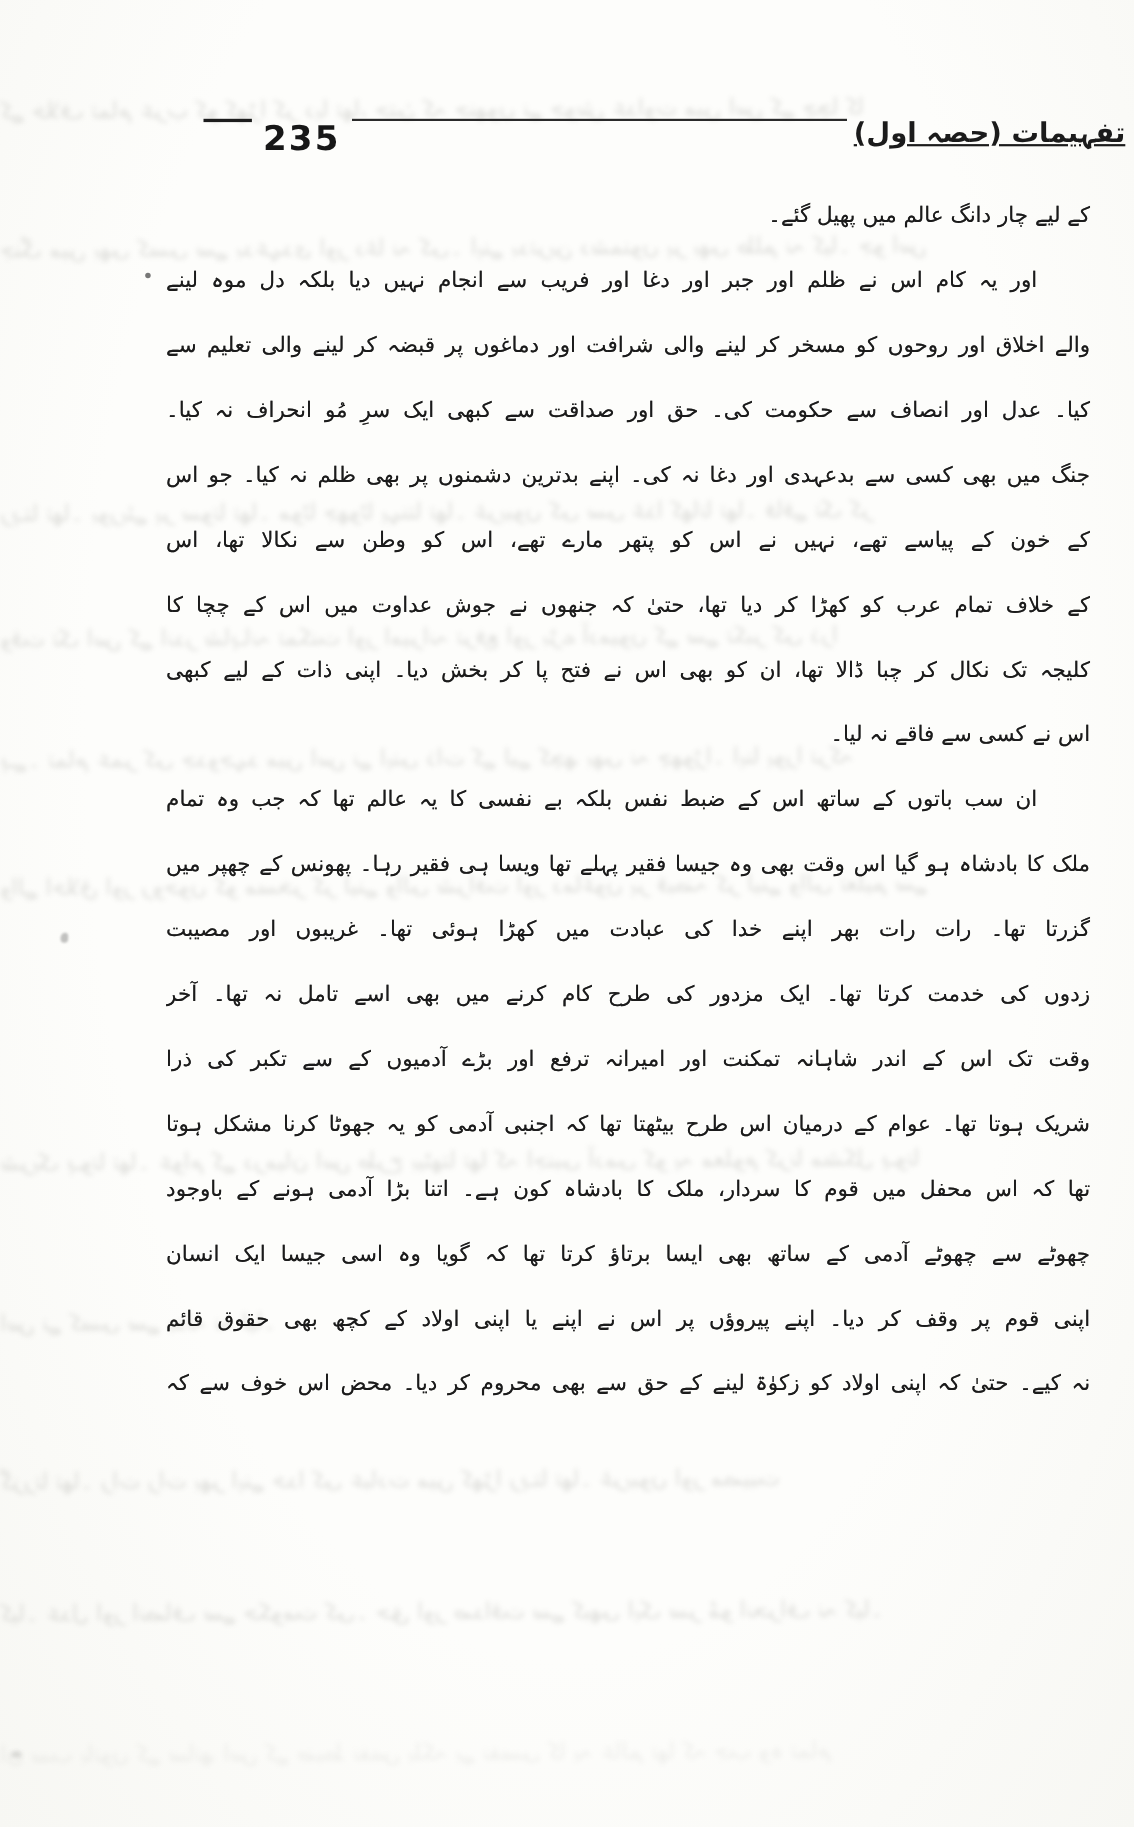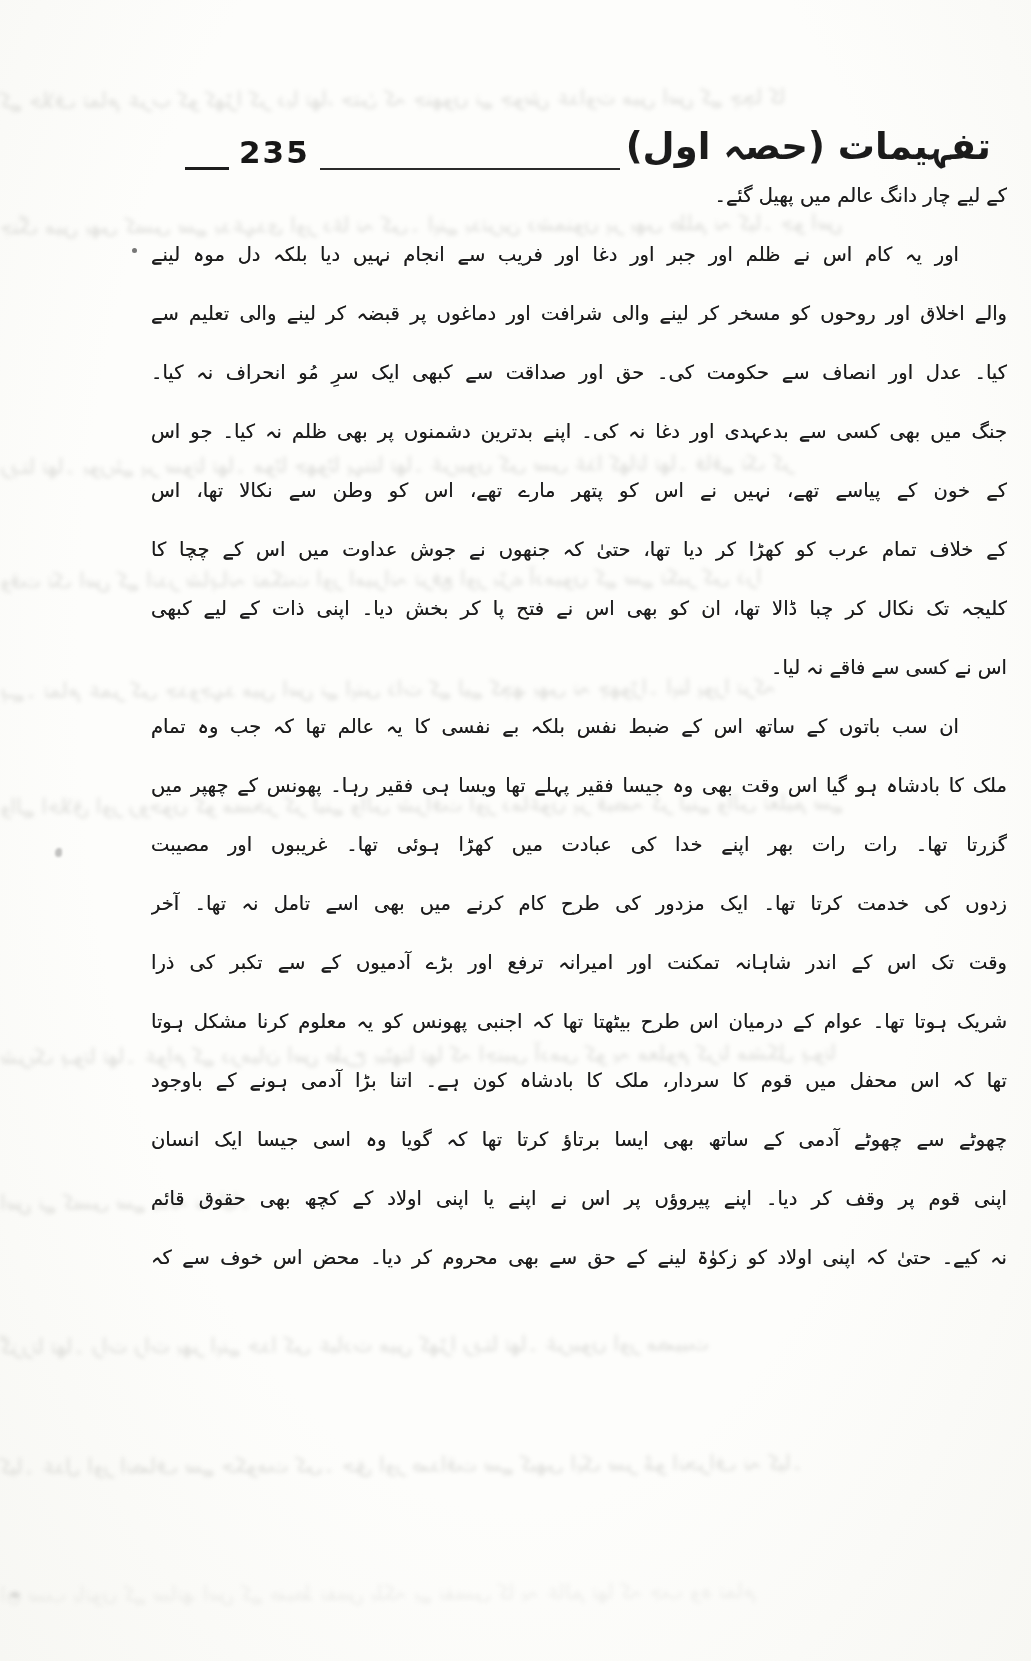--- a/index.html
+++ b/index.html
@@ -11,24 +11,24 @@
     background:
       radial-gradient(ellipse at 50% 40%, #fdfdfb 60%, #f7f7f3 100%);
     overflow: hidden;
     font-family: "DejaVu Sans", sans-serif;
     color: #1b1b1b;
   }
 
   
   #header {
     position: absolute;
-    top: 108px; left: 185px; right: 40px;
+    top: 108px; left: 185px; right: 8px;
     height: 62px;
     display: flex;
-    align-items: flex-end;
+    align-items: flex-start;
     direction: ltr;
   }
   .dash {
     width: 44px; height: 3px;
     background: #1d1d1d;
     flex: 0 0 auto;
   }
   #page-number {
     font-size: 31px;
     font-weight: 700;
@@ -37,34 +37,35 @@
     color: #171717;
     flex: 0 0 auto;
   }
   #header-rule {
     flex: 1 1 auto;
     height: 2px;
     background: #2a2a2a;
   }
   #book-title {
     direction: rtl;
-    font-size: 37px;
+    font-size: 25px;
     font-weight: 700;
     margin: 0 0 0 6px;
     white-space: nowrap;
     flex: 0 0 auto;
     transform: translateY(-2px);
+    text-decoration: underline;
   }
 
   
   #body-text {
     position: absolute;
     top: 166px;
     left: 122px;
-    right: 24px;
+    right: 40px;
     direction: rtl;
     margin-left: 29px;
   }
   .line {
     height: 59px;
     line-height: 59px;
     font-size: 19.5px;
     overflow: hidden;
     text-align: justify;
     text-align-last: justify;
@@ -135,21 +136,21 @@
     <div class="line">جنگ میں بھی کسی سے بدعہدی اور دغا نہ کی۔ اپنے بدترین دشمنوں پر بھی ظلم نہ کیا۔ جو اس</div>
     <div class="line">کے خون کے پیاسے تھے، نہیں نے اس کو پتھر مارے تھے، اس کو وطن سے نکالا تھا، اس</div>
     <div class="line">کے خلاف تمام عرب کو کھڑا کر دیا تھا، حتیٰ کہ جنھوں نے جوش عداوت میں اس کے چچا کا</div>
     <div class="line">کلیجہ تک نکال کر چبا ڈالا تھا، ان کو بھی اس نے فتح پا کر بخش دیا۔ اپنی ذات کے لیے کبھی</div>
     <div class="line short">اس نے کسی سے فاقے نہ لیا۔</div>
     <div class="line indent">ان سب باتوں کے ساتھ اس کے ضبط نفس بلکہ بے نفسی کا یہ عالم تھا کہ جب وہ تمام</div>
     <div class="line">ملک کا بادشاہ ہو گیا اس وقت بھی وہ جیسا فقیر پہلے تھا ویسا ہی فقیر رہا۔ پھونس کے چھپر میں</div>
     <div class="line">گزرتا تھا۔ رات رات بھر اپنے خدا کی عبادت میں کھڑا ہوئی تھا۔ غریبوں اور مصیبت</div>
     <div class="line">زدوں کی خدمت کرتا تھا۔ ایک مزدور کی طرح کام کرنے میں بھی اسے تامل نہ تھا۔ آخر</div>
     <div class="line">وقت تک اس کے اندر شاہانہ تمکنت اور امیرانہ ترفع اور بڑے آدمیوں کے سے تکبر کی ذرا</div>
-    <div class="line">شریک ہوتا تھا۔ عوام کے درمیان اس طرح بیٹھتا تھا کہ اجنبی پھونس کو یہ معلوم کرنا مشکل ہوتا</div>
+    <div class="line">شریک ہوتا تھا۔ عوام کے درمیان اس طرح بیٹھتا تھا کہ اجنبی آدمی کو یہ جھوٹا کرنا مشکل ہوتا</div>
     <div class="line">تھا کہ اس محفل میں قوم کا سردار، ملک کا بادشاہ کون ہے۔ اتنا بڑا آدمی ہونے کے باوجود</div>
     <div class="line">چھوٹے سے چھوٹے آدمی کے ساتھ بھی ایسا برتاؤ کرتا تھا کہ گویا وہ اسی جیسا ایک انسان</div>
     <div class="line">اپنی قوم پر وقف کر دیا۔ اپنے پیروؤں پر اس نے اپنے یا اپنی اولاد کے کچھ بھی حقوق قائم</div>
     <div class="line">نہ کیے۔ حتیٰ کہ اپنی اولاد کو زکوٰۃ لینے کے حق سے بھی محروم کر دیا۔ محض اس خوف سے کہ</div>
   </div>
 
   <div class="speck" id="speck-1"></div>
   <div class="speck" id="speck-2"></div>
   <div class="speck" id="speck-3"></div>
 

